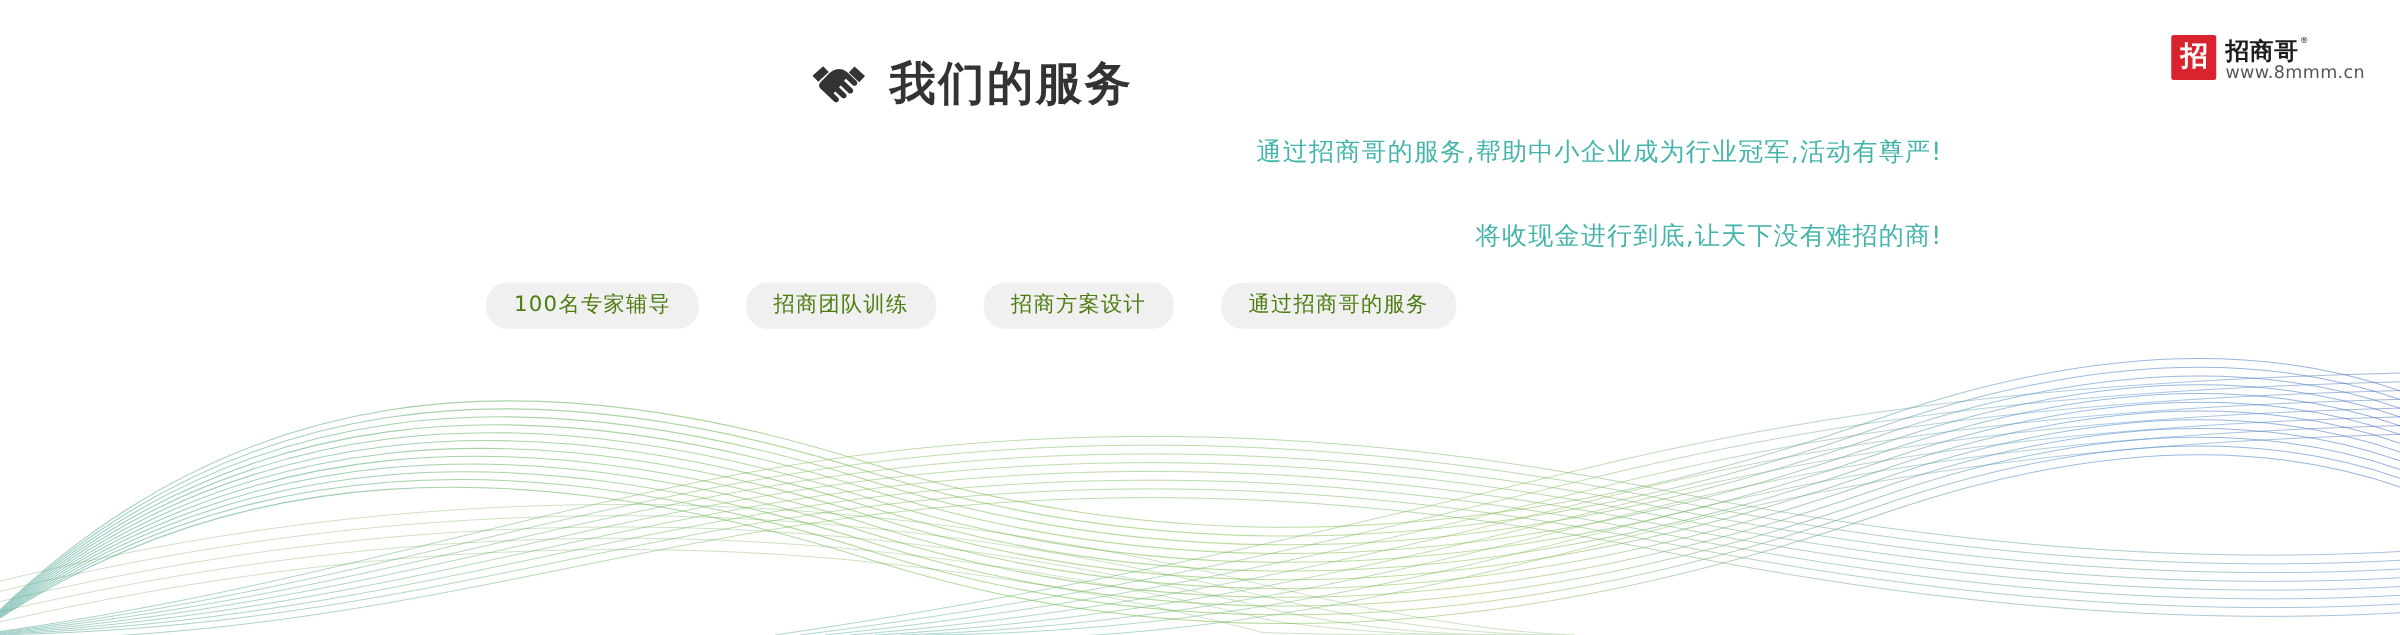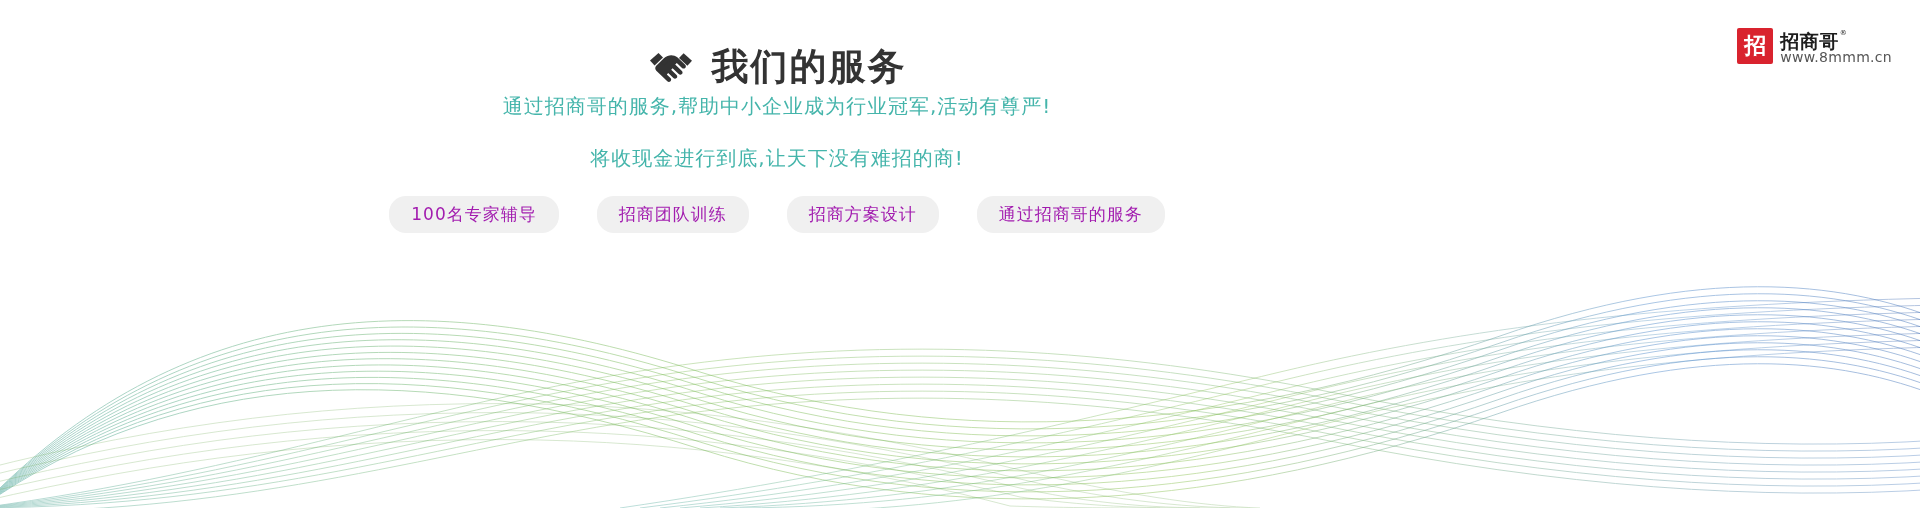--- a/index.html
+++ b/index.html
@@ -73,21 +73,21 @@
     color:#555;
     letter-spacing:0.3px;
     line-height:11px;
     white-space:nowrap;
   }
   
   #content {
     position:absolute;
     left:0; top:0;
     width:1554px;
-    text-align:center;
+    text-align:right;
     padding-top:44px;
   }
   .headline {
     display:flex;
     align-items:center;
     justify-content:center;
     gap:18px;
     color:#333333;
     font-size:37px;
     font-weight:bold;
@@ -100,33 +100,33 @@
     justify-content:center;
     width:46px; height:40px;
     color:#333333;
   }
   .headline-icon svg { display:block; }
   .subline {
     color:#45b5ab;
     font-size:20px;
     letter-spacing:1px;
     line-height:28px;
-    margin-top:2px;
+    margin-top:17px;
   }
   .block-gap { height:22px; }
   #tags {
     display:flex;
     justify-content:center;
     align-items:center;
     gap:38px;
     margin-top:24px;
   }
   .tag {
     background:#f0f0f0;
-    color:#a21caf;
+    color:#4d7c0f;
     font-size:17px;
     letter-spacing:1px;
     padding:8px 22px;
     border-radius:17px;
     white-space:nowrap;
     line-height:21px;
   }
 </style>
 </head>
 <body>

